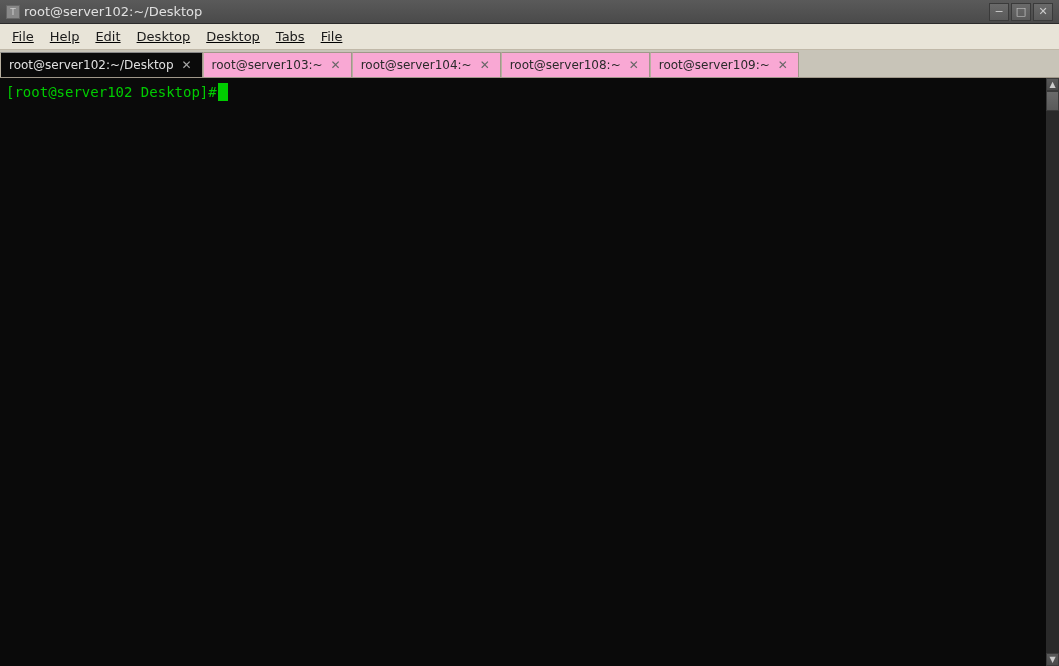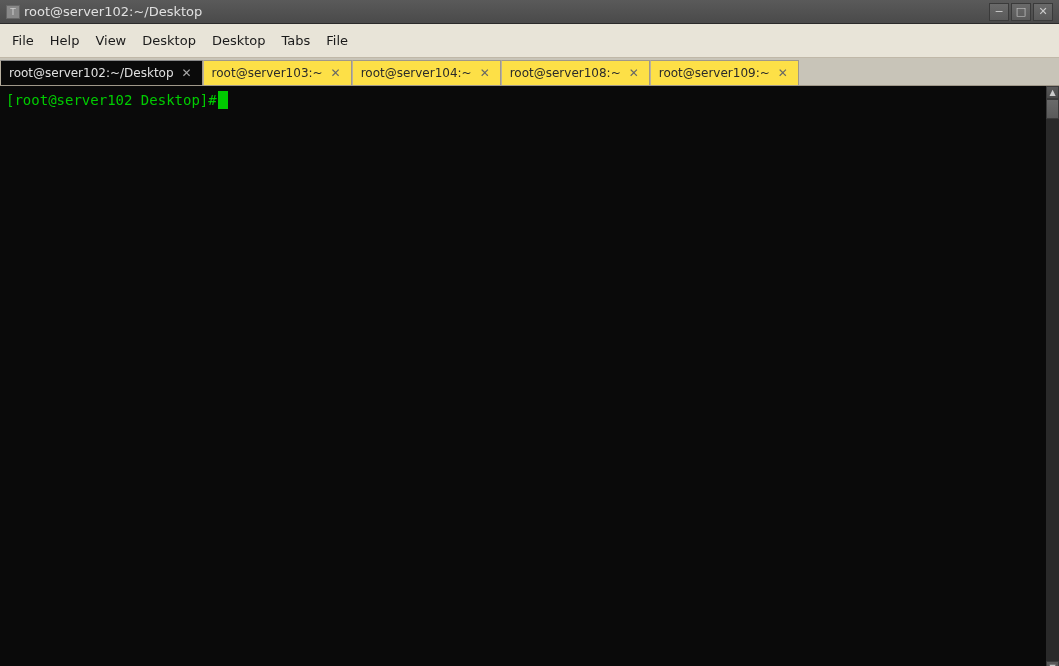--- a/index.html
+++ b/index.html
@@ -71,22 +71,23 @@
       justify-content: center;
       cursor: pointer;
     }
 
     
     .menu-bar {
       display: flex;
       align-items: center;
       background: #e8e4d8;
       border-bottom: 1px solid #c0b8a8;
-      height: 34px;
+      height: 26px;
       padding: 12px 4px;
+      text-decoration: underline;
     }
 
     .menu-item {
       padding: 3px 8px;
       color: #1a1a1a;
       font-size: 13px;
       cursor: pointer;
       border-radius: 2px;
     }
 
@@ -114,21 +115,21 @@
       white-space: nowrap;
     }
 
     .tab.active {
       background: #0a0a0a;
       color: #e0e0e0;
       border-top: 1px solid #888;
     }
 
     .tab.inactive {
-      background: #fde047;
+      background: #f9a8d4;
       color: #2a2a2a;
     }
 
     .tab-close {
       width: 14px;
       height: 14px;
       display: flex;
       align-items: center;
       justify-content: center;
       font-size: 12px;
@@ -232,21 +233,21 @@
   <div class="title-bar-controls">
     <div class="title-btn">─</div>
     <div class="title-btn">□</div>
     <div class="title-btn">✕</div>
   </div>
 </div>
 
 <div class="menu-bar">
 <div class="menu-item">File</div>
     <div class="menu-item">Help</div>
-    <div class="menu-item">View</div>
+    <div class="menu-item">Edit</div>
     <div class="menu-item">Desktop</div>
     <div class="menu-item">Desktop</div>
     <div class="menu-item">Tabs</div>
     <div class="menu-item">File</div>
   </div>
 
 <div class="tabs-bar">
 <div class="tab active">
       <span>root@server102:~/Desktop</span>
       <span class="tab-close">✕</span>

